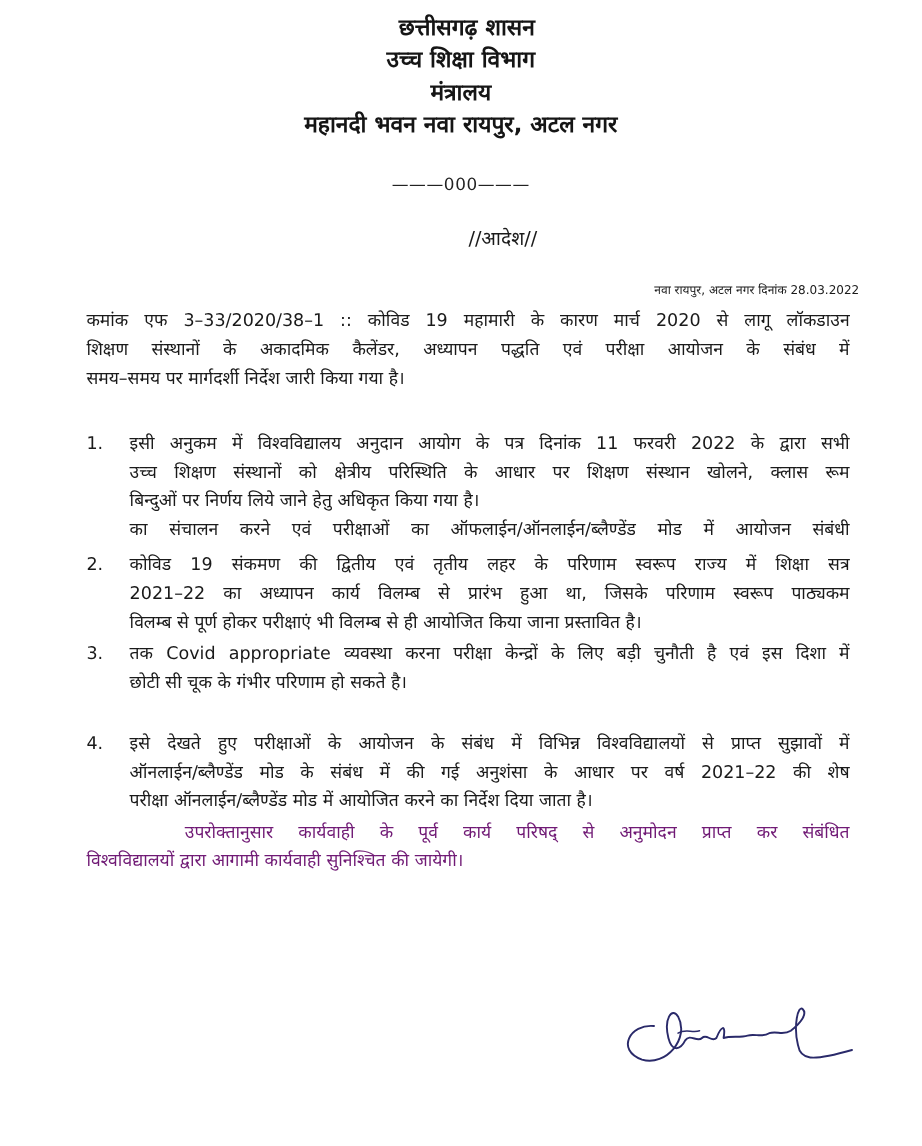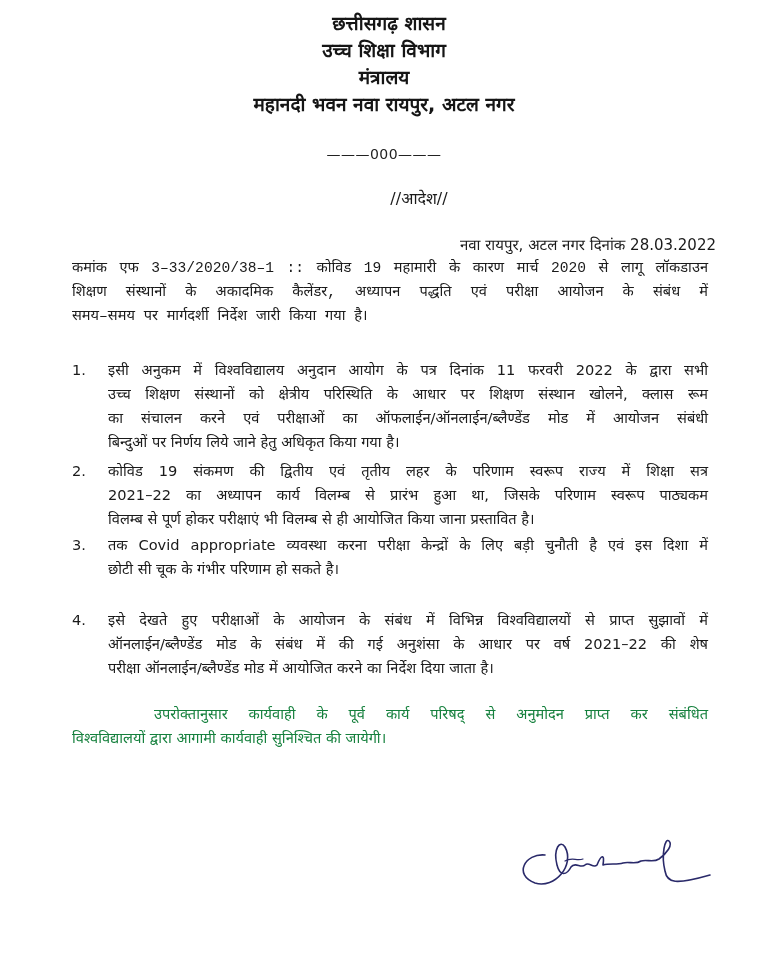--- a/index.html
+++ b/index.html
@@ -49,21 +49,21 @@
       left: 0; width: 768px;
       text-align: center;
       font-size: 16px;
       color: #1a1a1a;
       padding-left: 35px;
     }
     .dateline {
       position: absolute;
       top: 234px;
       right: 52px;
-      font-size: 15px;
+      font-size: 10px;
       color: #1a1a1a;
     }
     .body-text {
       position: absolute;
       left: 72px;
       width: 636px;
       font-size: 14.6px;
       line-height: 24px;
       color: #1a1a1a;
     }
@@ -71,21 +71,21 @@
       display: block;
       text-align: justify;
       text-align-last: justify;
       white-space: nowrap;
       height: 24px;
       overflow: visible;
     }
     .jline.last {
       text-align-last: left;
     }
-    .intro { top: 256px; font-family: Liberation Mono, monospace; }
+    .intro { top: 256px; }
     .item {
       position: absolute;
       left: 72px;
       width: 636px;
       font-size: 14.6px;
       line-height: 24px;
       color: #1a1a1a;
     }
     .item .num {
       position: absolute;
@@ -102,22 +102,21 @@
     .item2 { top: 459px; }
     .item3 { top: 533px; }
     .item4 { top: 608px; }
     .closing {
       position: absolute;
       left: 72px;
       width: 636px;
       top: 682px;
       font-size: 14.6px;
       line-height: 24px;
-      color: #15803d;
-      margin-top: 20px;
+      color: #701a75;
     }
     .closing .first {
       padding-left: 82px;
     }
     .signature-block {
       position: absolute;
       left: 440px;
       width: 290px;
       top: 788px;
       text-align: center;
@@ -160,22 +159,22 @@
     <span class="jline">कमांक एफ 3–33/2020/38–1 :: कोविड 19 महामारी के कारण मार्च 2020 से लागू लॉकडाउन</span>
     <span class="jline">शिक्षण संस्थानों के अकादमिक कैलेंडर, अध्यापन पद्धति एवं परीक्षा आयोजन के संबंध में</span>
     <span class="jline last">समय–समय पर मार्गदर्शी निर्देश जारी किया गया है।</span>
   </div>
 
   <div class="item item1">
     <span class="num">1.</span>
     <div class="txt">
       <span class="jline">इसी अनुकम में विश्वविद्यालय अनुदान आयोग के पत्र दिनांक 11 फरवरी 2022 के द्वारा सभी</span>
       <span class="jline">उच्च शिक्षण संस्थानों को क्षेत्रीय परिस्थिति के आधार पर शिक्षण संस्थान खोलने, क्लास रूम</span>
+      <span class="jline last">बिन्दुओं पर निर्णय लिये जाने हेतु अधिकृत किया गया है।</span>
       <span class="jline">का संचालन करने एवं परीक्षाओं का ऑफलाईन/ऑनलाईन/ब्लैण्डेंड मोड में आयोजन संबंधी</span>
-      <span class="jline last">बिन्दुओं पर निर्णय लिये जाने हेतु अधिकृत किया गया है।</span>
     </div>
   </div>
 
   <div class="item item2">
     <span class="num">2.</span>
     <div class="txt">
       <span class="jline">कोविड 19 संकमण की द्वितीय एवं तृतीय लहर के परिणाम स्वरूप राज्य में शिक्षा सत्र</span>
       <span class="jline">2021–22 का अध्यापन कार्य विलम्ब से प्रारंभ हुआ था, जिसके परिणाम स्वरूप पाठ्यकम</span>
       <span class="jline last">विलम्ब से पूर्ण होकर परीक्षाएं भी विलम्ब से ही आयोजित किया जाना प्रस्तावित है।</span>
     </div>

